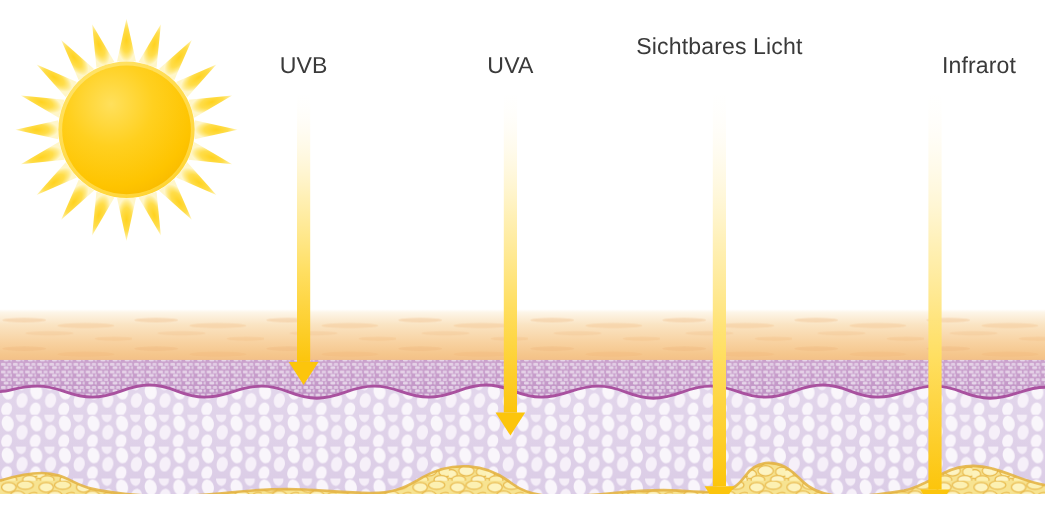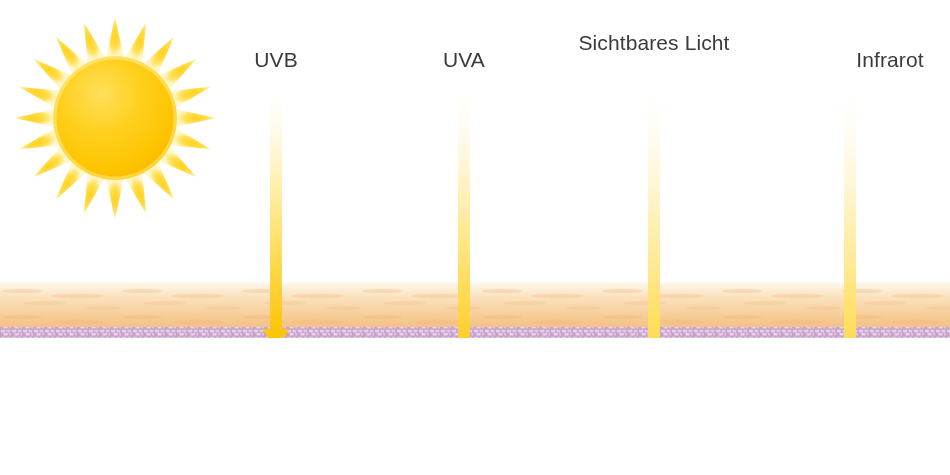--- a/index.html
+++ b/index.html
@@ -7,21 +7,21 @@
     margin: 0;
     padding: 0;
     background: #ffffff;
   }
   body {
     font-family: "Liberation Sans", sans-serif;
   }
   #stage {
     position: relative;
     width: 950px;
-    height: 338px;
+    height: 449px;
     background: #ef4444;
     overflow: hidden;
   }
   #scene {
     position: absolute;
     top: 0;
     left: 0;
     width: 950px;
     height: 475px;
   }

